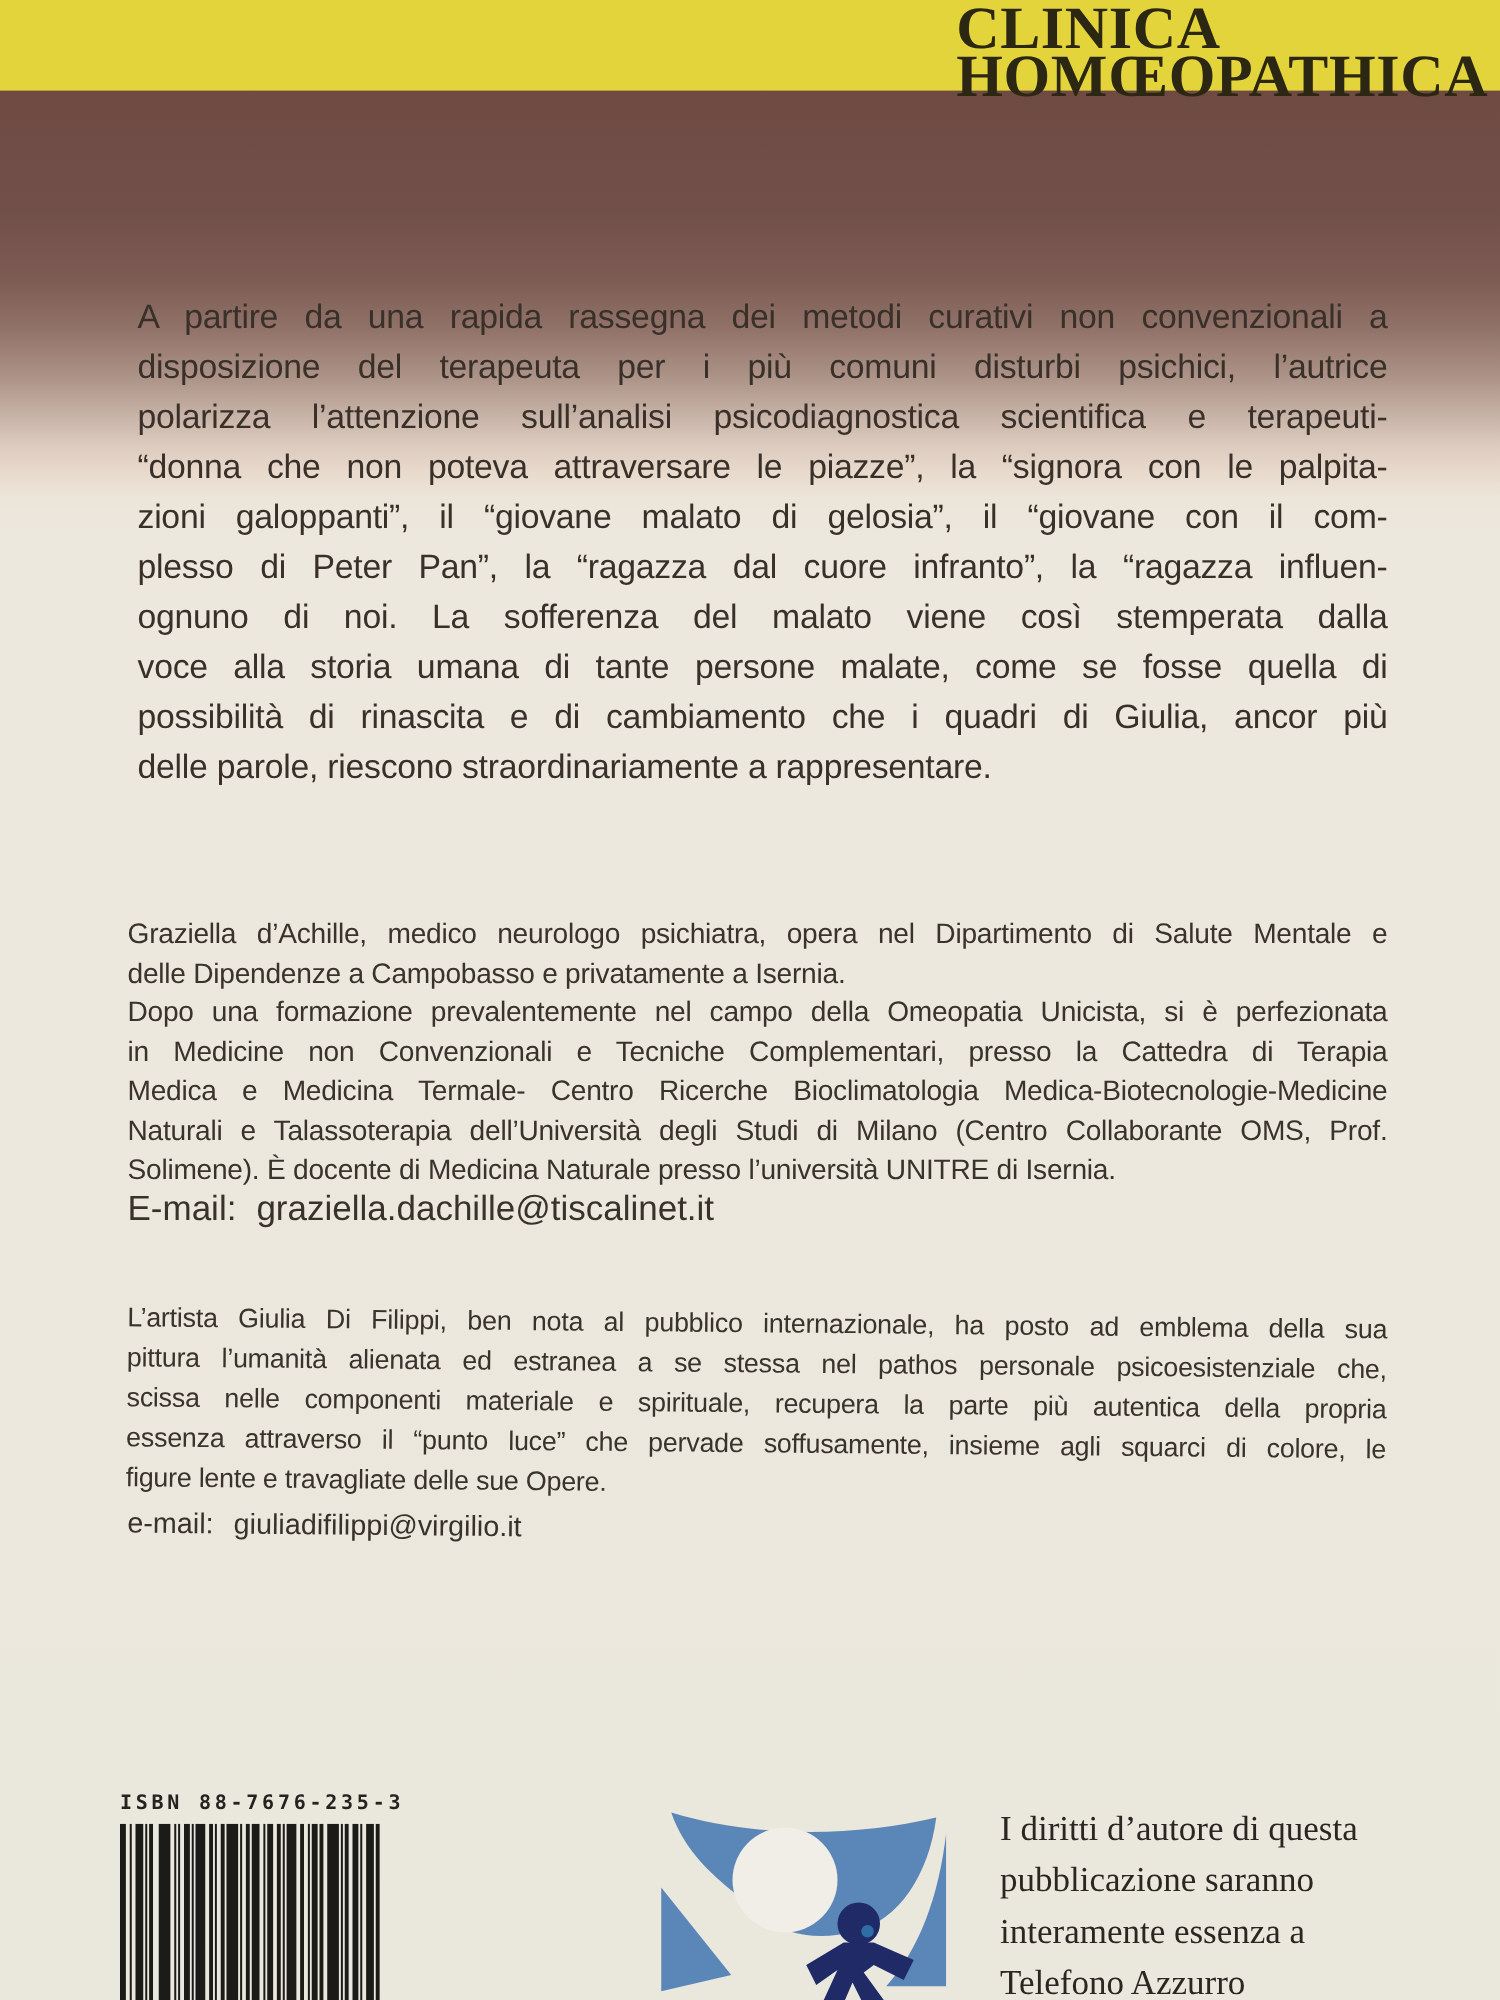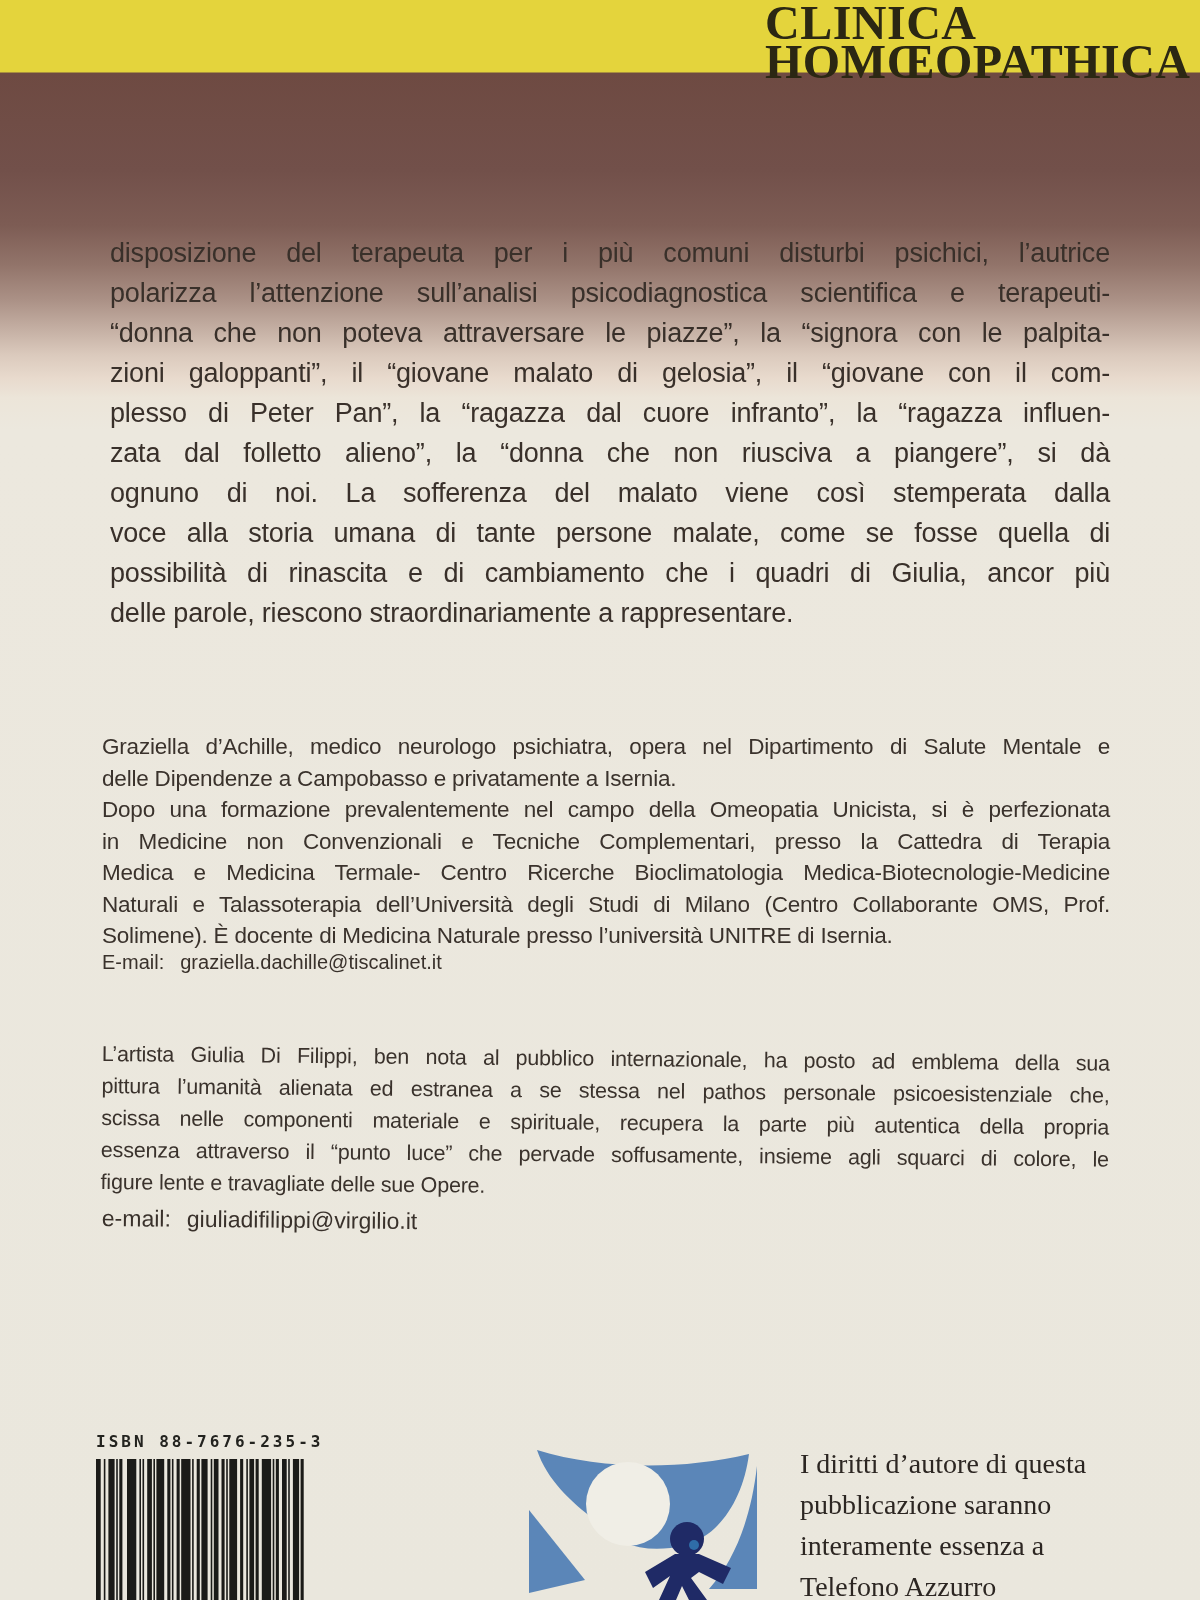--- a/index.html
+++ b/index.html
@@ -19,21 +19,21 @@
     font-family:"Liberation Serif",serif;font-weight:700;font-size:48px;
     line-height:39px;letter-spacing:.5px;color:#2b2713;}
   
   .lead{left:110px;top:233px;width:1000px;font-size:27px;line-height:40px;
     color:#39302a;letter-spacing:-.2px;}
   .jline{text-align:justify;text-align-last:justify;white-space:nowrap;}
   .ns{text-align-last:left;}
   
   .bio{left:102px;top:731px;width:1008px;font-size:22.5px;line-height:31.5px;
     color:#3a322c;letter-spacing:-.2px;}
-  .email-row{color:#39312b;font-size:20px;white-space:nowrap;}
+  .email-row{color:#39312b;font-size:28px;white-space:nowrap;}
   .email-row .addr{margin-left:16px;}
   .email1{left:102px;top:951px;}
   
   .artist{left:102px;top:1038px;width:1008px;font-size:21.5px;line-height:32px;
     color:#3a322c;letter-spacing:-.2px;transform:rotate(.55deg);transform-origin:0 0;}
   .email2{left:102px;top:1205px;font-size:23px;transform:rotate(.55deg);transform-origin:0 0;}
   
   .isbn{left:96px;top:1432px;font-family:"DejaVu Sans Mono",monospace;
     font-size:16px;font-weight:700;letter-spacing:3px;color:#23231f;white-space:pre;}
   .barcode{left:96px;top:1459px;width:215px;height:141px;}
@@ -45,26 +45,26 @@
 </style>
 </head>
 <body>
 
 <div class="abs masthead">
   <div>CLINICA</div>
   <div>HOMŒOPATHICA</div>
 </div>
 
 <div class="abs lead">
+  <div class="jline">A partire da una rapida rassegna dei metodi curativi non convenzionali a</div>
   <div class="jline">disposizione del terapeuta per i più comuni disturbi psichici, l’autrice</div>
   <div class="jline">polarizza l’attenzione sull’analisi psicodiagnostica scientifica e terapeuti-</div>
   <div class="jline">“donna che non poteva attraversare le piazze”, la “signora con le palpita-</div>
   <div class="jline">zioni galoppanti”, il “giovane malato di gelosia”, il “giovane con il com-</div>
   <div class="jline">plesso di Peter Pan”, la “ragazza dal cuore infranto”, la “ragazza influen-</div>
-  <div class="jline">zata dal folletto alieno”, la “donna che non riusciva a piangere”, si dà</div>
   <div class="jline">ognuno di noi. La sofferenza del malato viene così stemperata dalla</div>
   <div class="jline">voce alla storia umana di tante persone malate, come se fosse quella di</div>
   <div class="jline">possibilità di rinascita e di cambiamento che i quadri di Giulia, ancor più</div>
   <div class="jline ns">delle parole, riescono straordinariamente a rappresentare.</div>
 </div>
 
 <div class="abs bio">
   <div class="jline">Graziella d’Achille, medico neurologo psichiatra, opera nel Dipartimento di Salute Mentale e</div>
   <div class="jline ns">delle Dipendenze a Campobasso e privatamente a Isernia.</div>
   <div class="jline">Dopo una formazione prevalentemente nel campo della Omeopatia Unicista, si è perfezionata</div>

